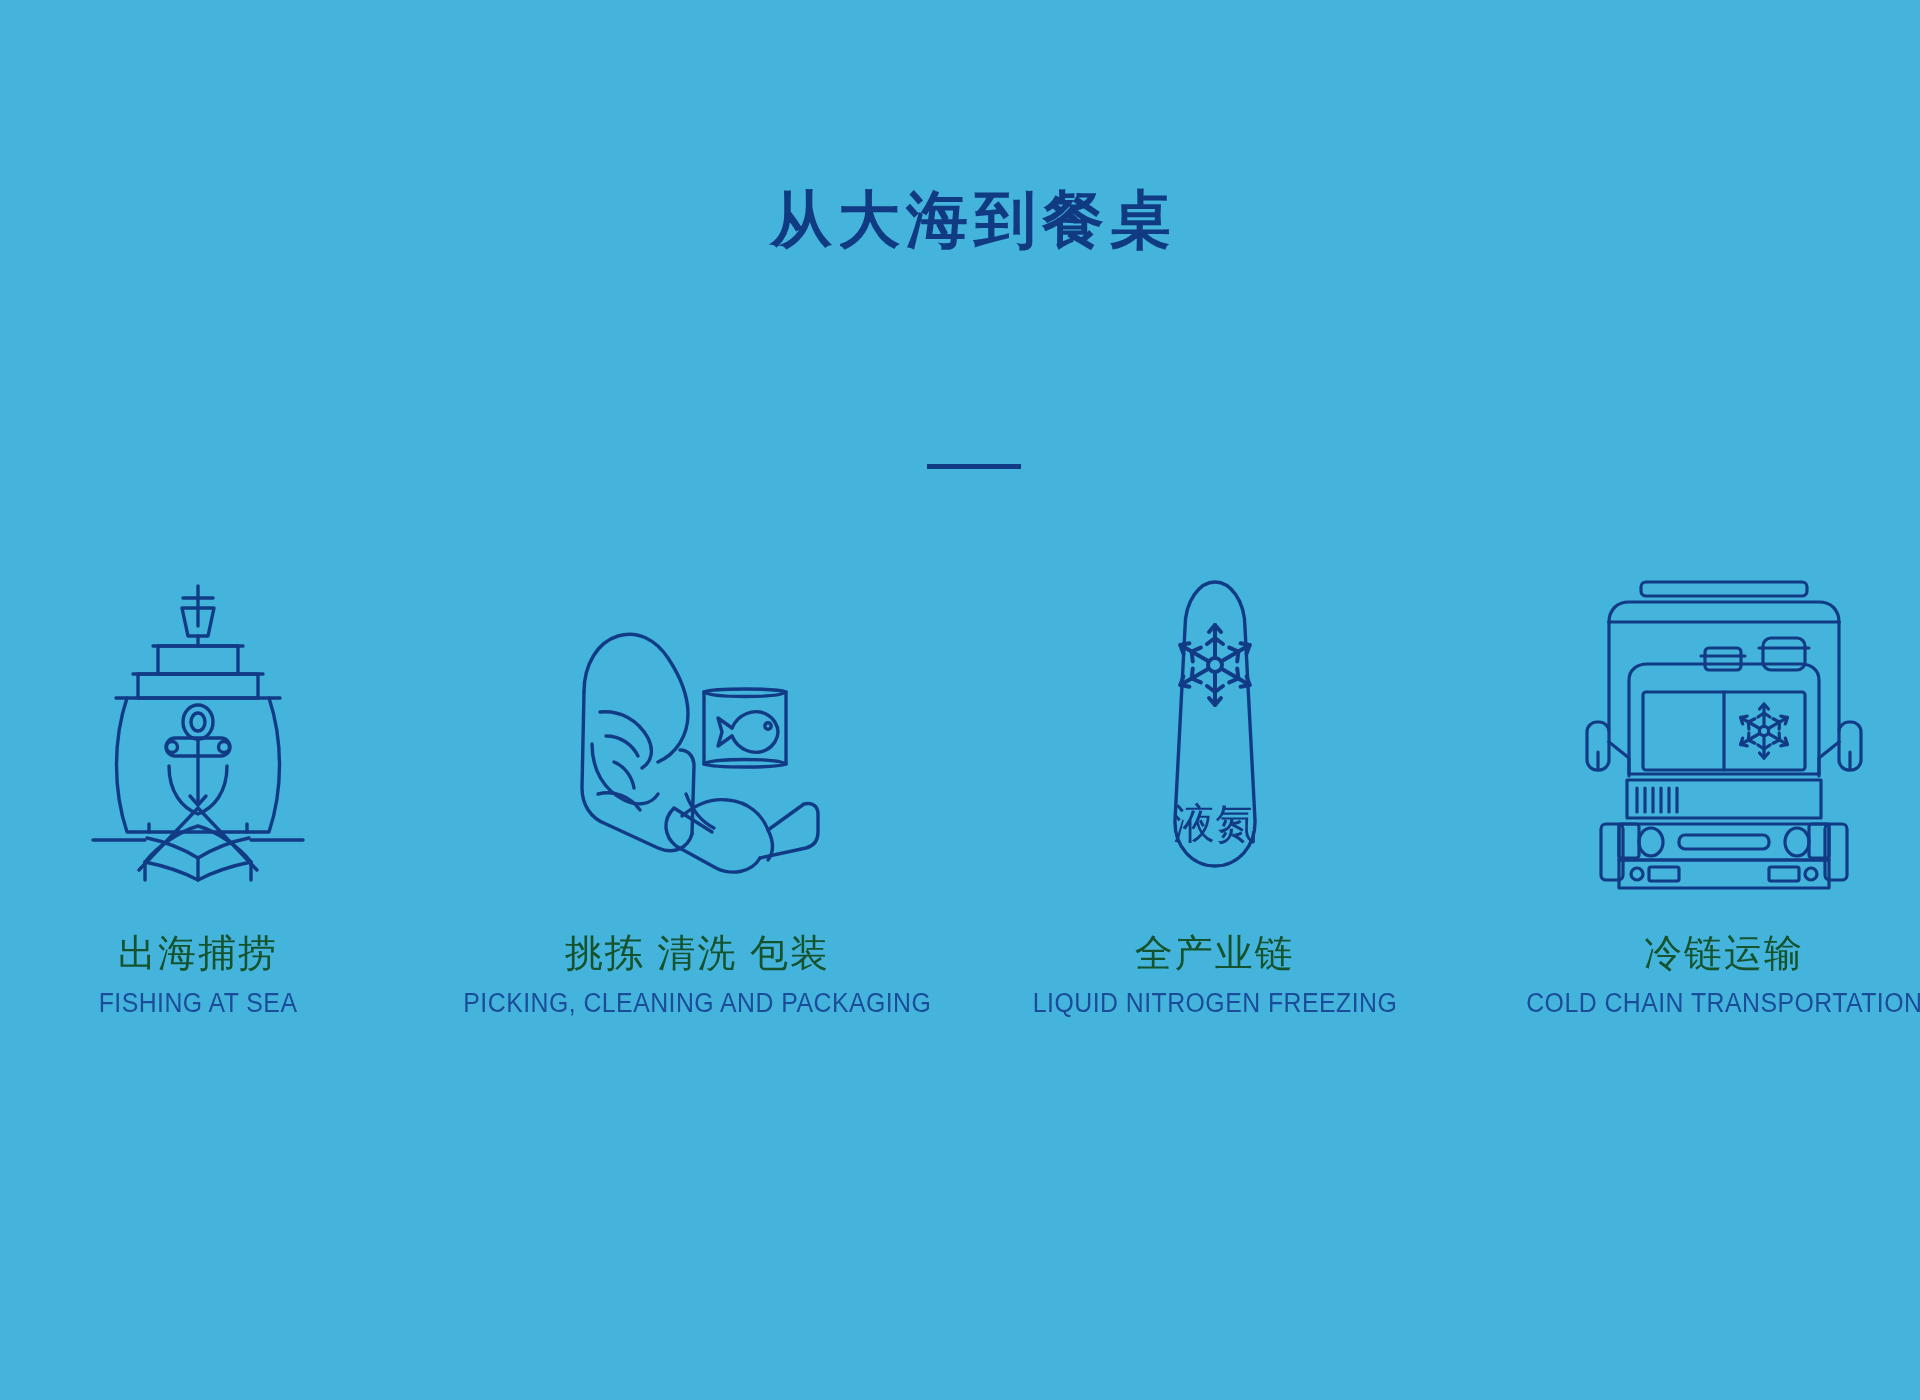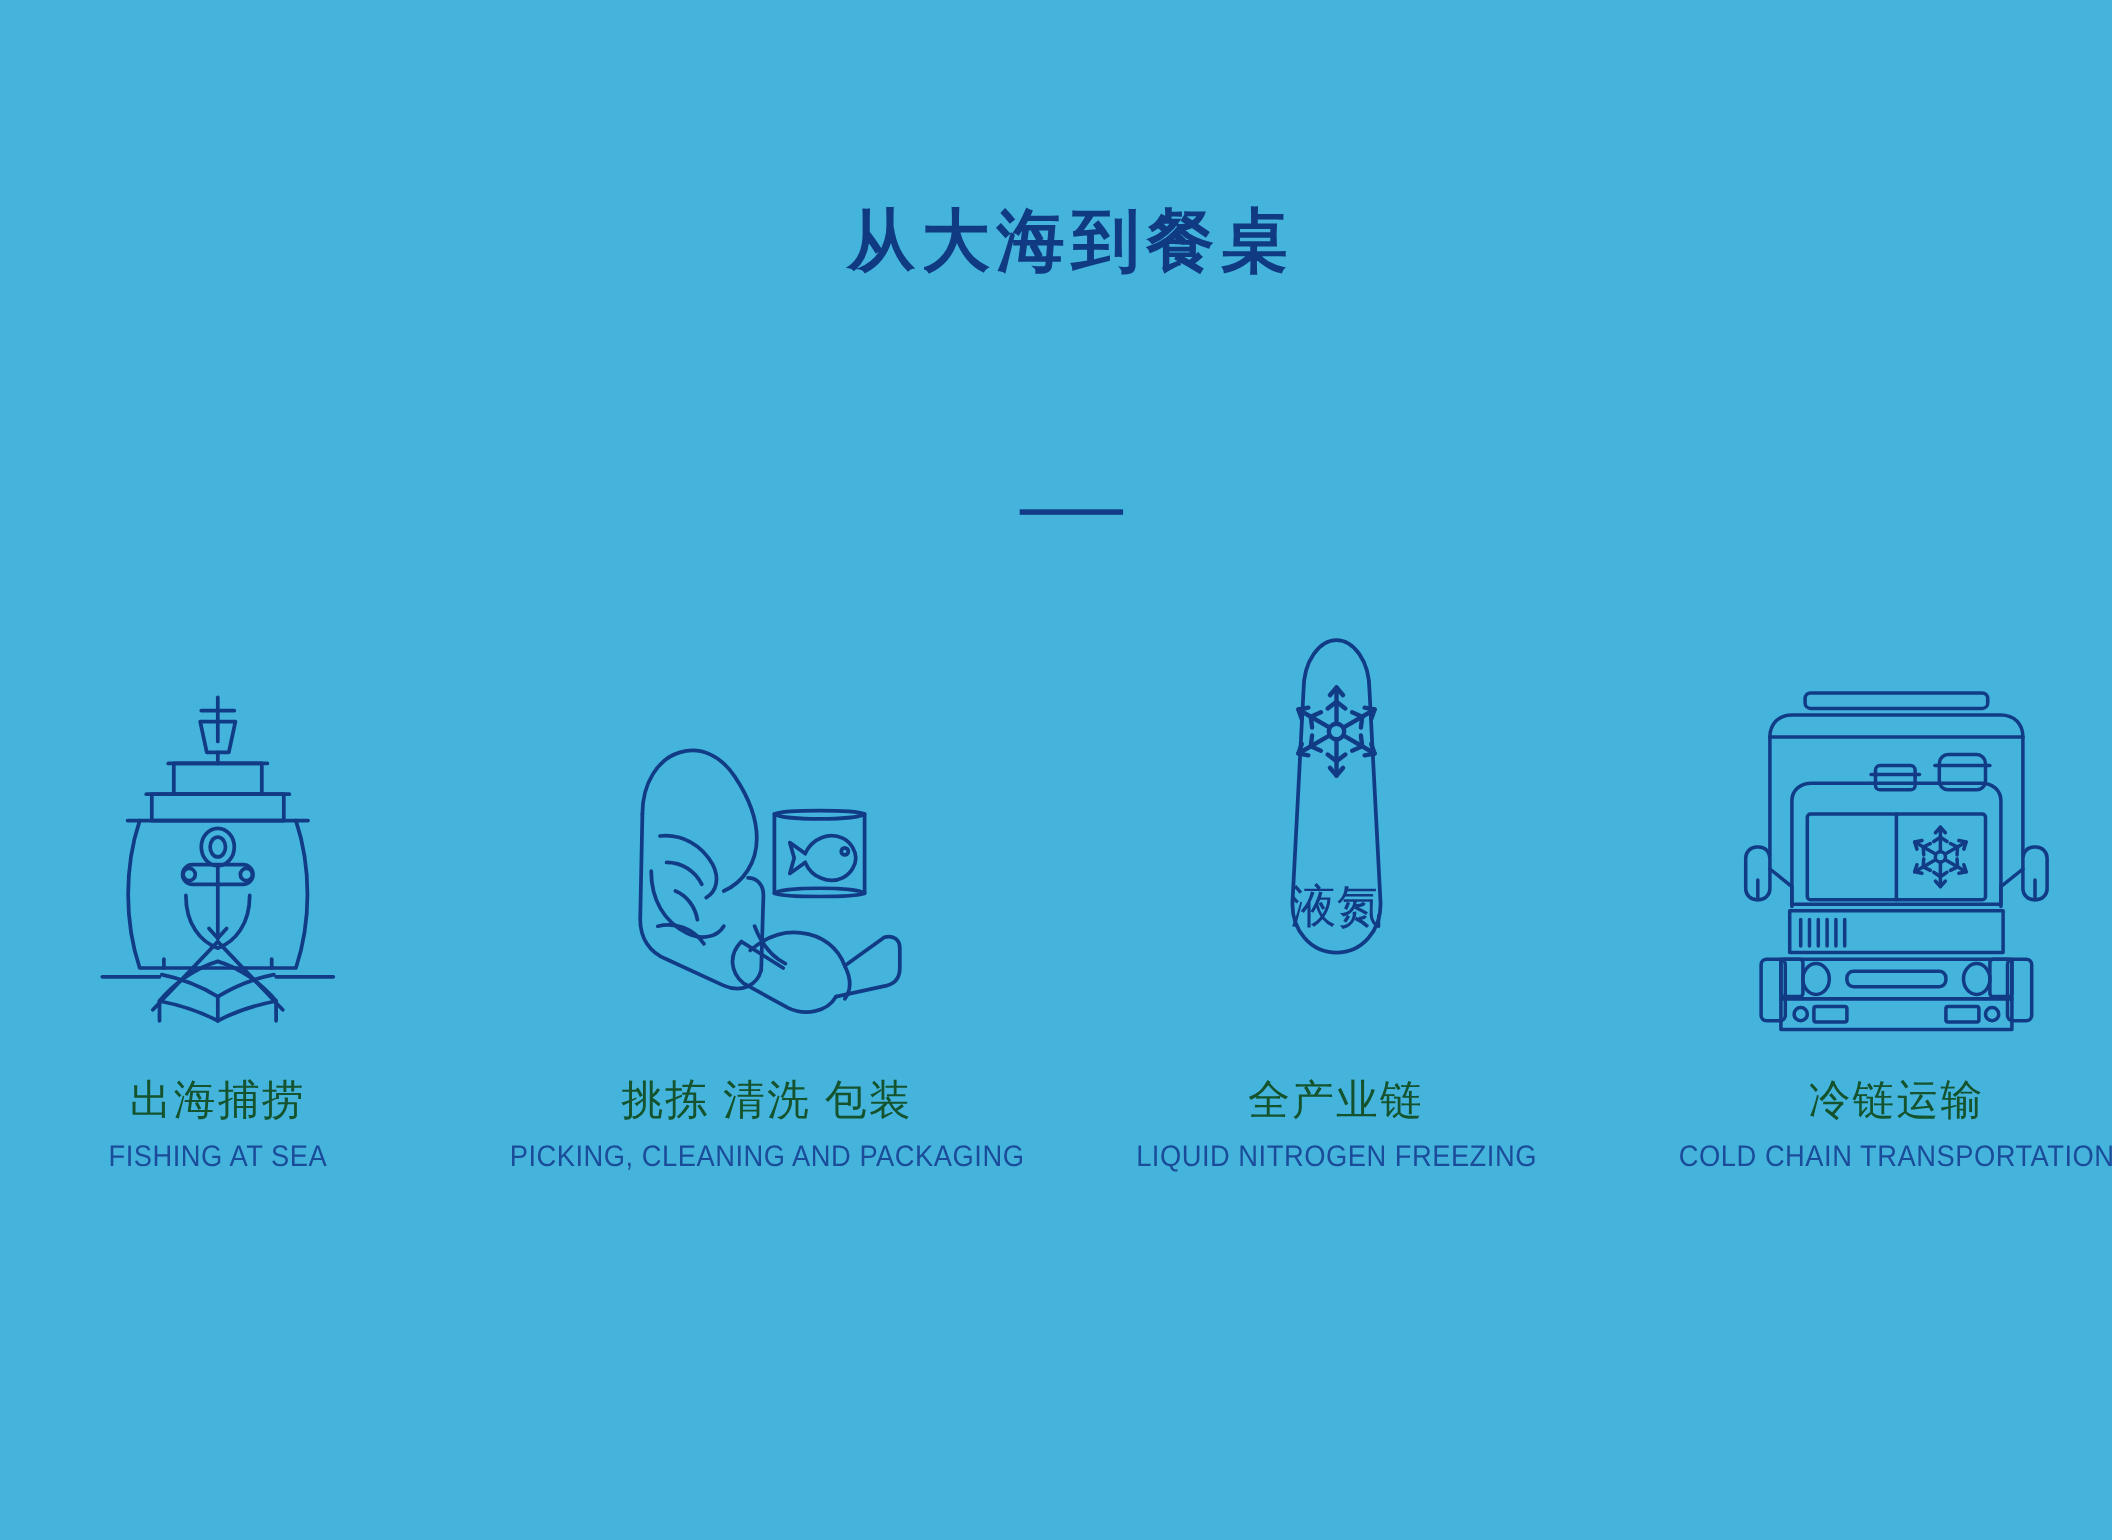--- a/index.html
+++ b/index.html
@@ -99,21 +99,21 @@
     line-height: 38px;
     margin-top: 6px;
     letter-spacing: 0.5px;
     white-space: nowrap;
     transform: scaleX(0.92);
   }
 
   
   .step-1 { margin-left: -42px; }
   .step-2 { margin-left: -10px; }
-  .step-3 { margin-left: 8px; gap: 48px; }
+  .step-3 { margin-left: 8px; }
   .step-4 { margin-right: -44px; }
 </style>
 </head>
 <body>
 
 <div class="page">
 
   <div class="heading">
     <div class="heading-line l2">从大海到餐桌</div>
   </div>

